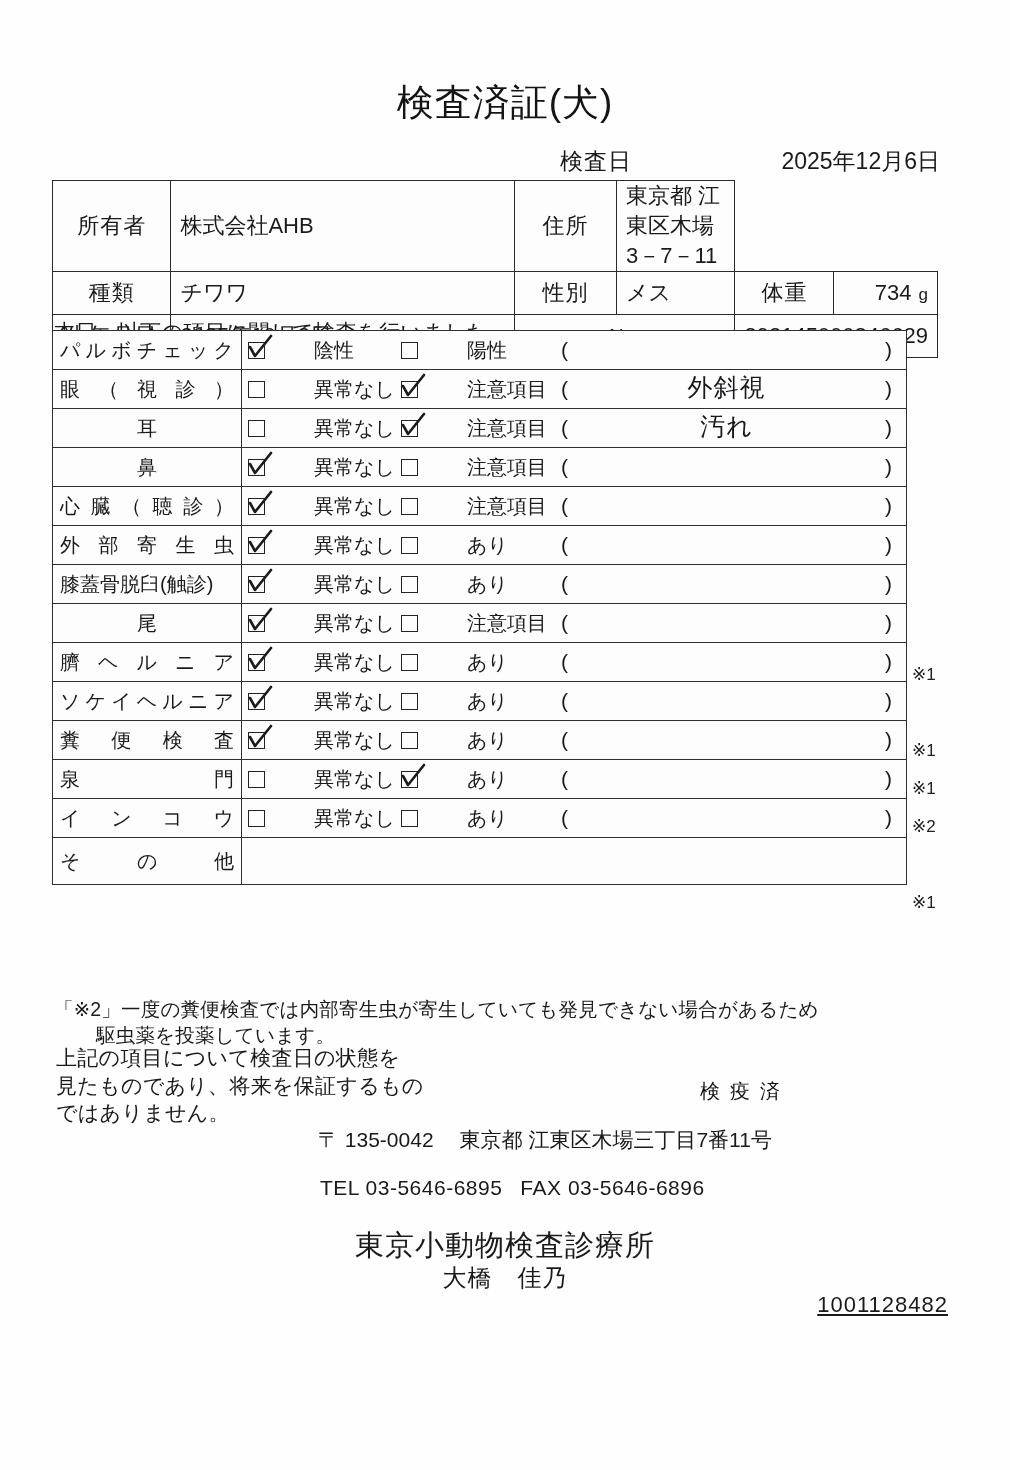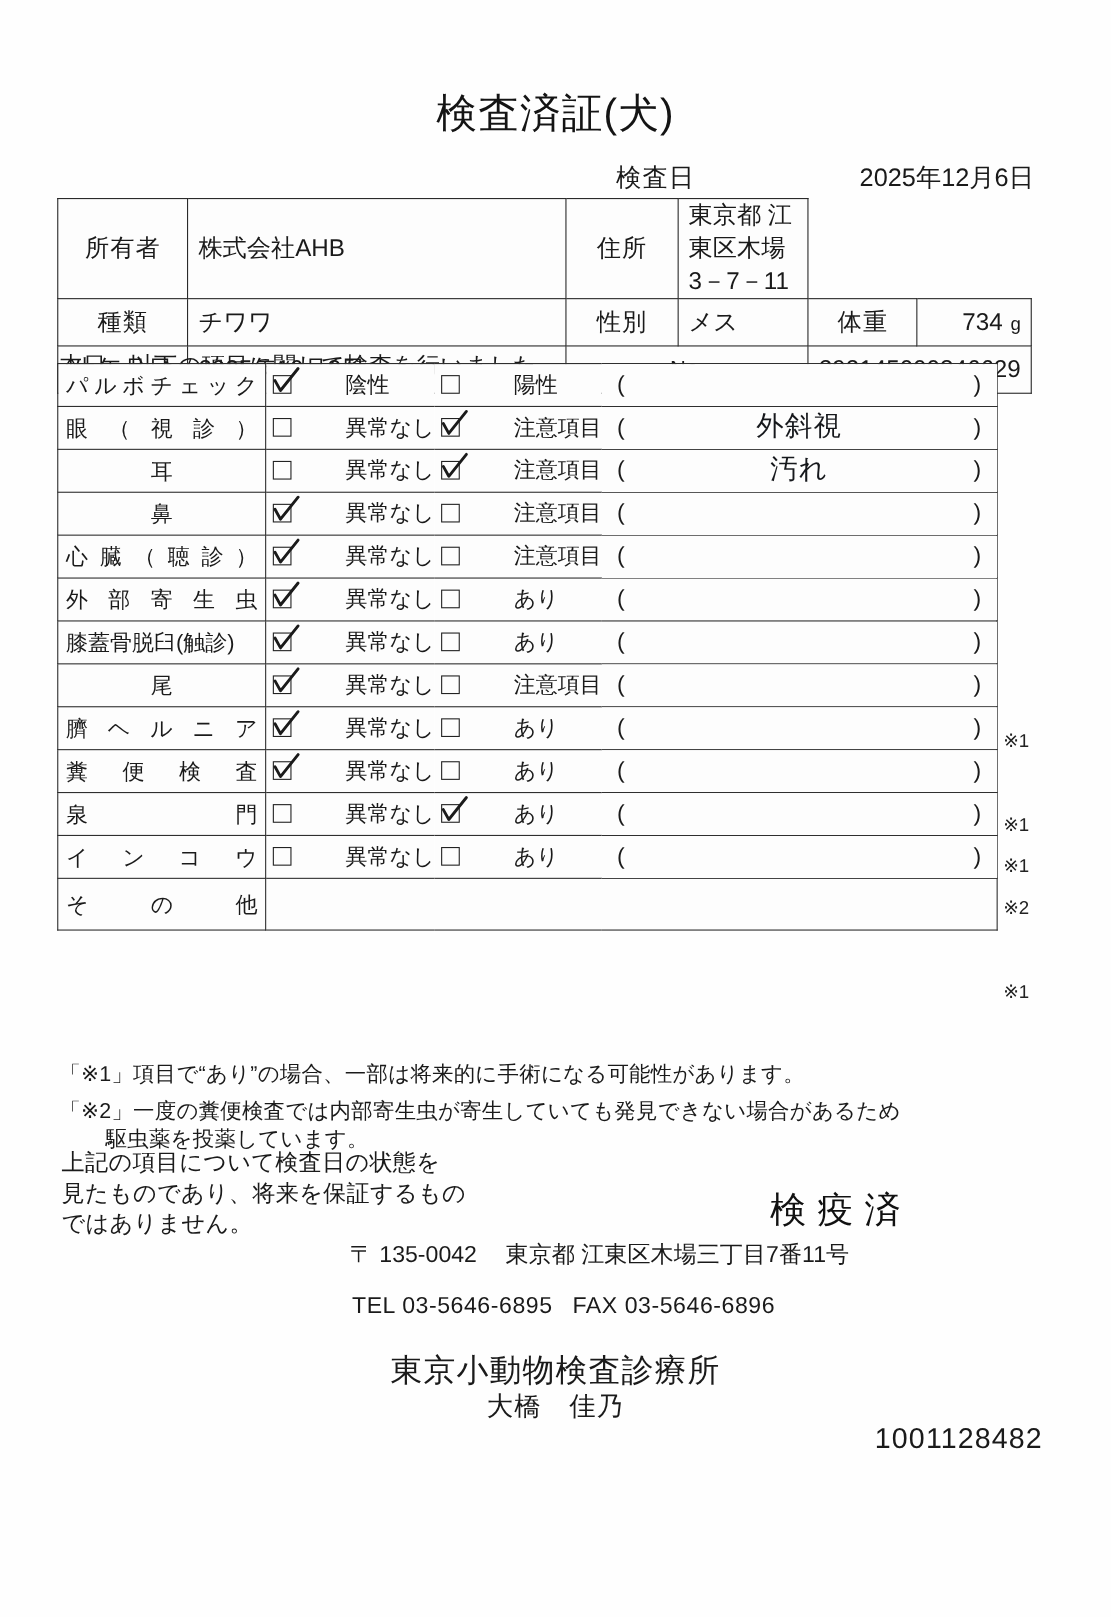--- a/index.html
+++ b/index.html
@@ -234,21 +234,21 @@
     line-height: 1.32;
     letter-spacing: 0.3px;
   }
 
   
   .stamp {
     position: absolute;
     left: 700px;
     top: 1078px;
     font-family: "Liberation Serif", "DejaVu Serif", serif;
-    font-size: 33px;
+    font-size: 20px;
     letter-spacing: 10px;
     color: #111;
   }
 
   
   .addr-line {
     position: absolute;
     left: 318px;
     top: 1126px;
     font-size: 21px;
@@ -279,22 +279,23 @@
     top: 1262px;
     width: 1010px;
     text-align: center;
     font-size: 24px;
     letter-spacing: 1px;
   }
   .ref-no {
     position: absolute;
     right: 62px;
     top: 1292px;
-    font-size: 26px;
+    font-size: 22px;
     letter-spacing: 1px;
+    text-decoration: underline;
   }
 </style>
 </head>
 <body>
 
 <div class="page">
 
   <div class="doc-title">検査済証(犬)</div>
 
   <div class="examdate-row">
@@ -535,20 +536,43 @@
               <span class="box"></span>
               <span class="opt-text">あり</span>
             </span></td>
           <td class="c-note">
             <span class="paren-l">(</span>
             <span class="paren-r">)</span>
           </td>
         </tr>
         <tr>
           <td class="c-name">
+            <span class="nm-just">ソケイヘルニア</span>
+          </td>
+          <td class="c-opt"><span class="opt">
+              <span class="box">
+                <span class="tick">
+                  <svg width="30" height="30" viewBox="0 0 30 30">
+                    <path d="M4 15 L9 24 L25 4" fill="none" stroke="#1b1b1b" stroke-width="2.6" stroke-linecap="round" stroke-linejoin="round"></path>
+                  </svg>
+                </span>
+              </span>
+              <span class="opt-text">異常なし</span>
+            </span></td>
+          <td class="c-opt2"><span class="opt">
+              <span class="box"></span>
+              <span class="opt-text">あり</span>
+            </span></td>
+          <td class="c-note">
+            <span class="paren-l">(</span>
+            <span class="paren-r">)</span>
+          </td>
+        </tr>
+        <tr>
+          <td class="c-name">
             <span class="nm-just">糞便検査</span>
           </td>
           <td class="c-opt"><span class="opt">
               <span class="box">
                 <span class="tick">
                   <svg width="30" height="30" viewBox="0 0 30 30">
                     <path d="M4 15 L9 24 L25 4" fill="none" stroke="#1b1b1b" stroke-width="2.6" stroke-linecap="round" stroke-linejoin="round"></path>
                   </svg>
                 </span>
               </span>
@@ -613,21 +637,20 @@
   </table>
 
   <div id="star-holder">
       <div class="star-col" style="top: 664px;">※1</div>
       <div class="star-col" style="top: 740px;">※1</div>
       <div class="star-col" style="top: 778px;">※1</div>
       <div class="star-col" style="top: 816px;">※2</div>
       <div class="star-col" style="top: 892px;">※1</div>
     </div>
 
-  <div class="footnote fn1">「※1」項目で“あり”の場合、一部は将来的に手術になる可能性があります。</div>
   <div class="footnote fn2">「※2」一度の糞便検査では内部寄生虫が寄生していても発見できない場合があるため</div>
   <div class="footnote fn2b">駆虫薬を投薬しています。</div>
 
   <div class="disclaimer">
     <div>上記の項目について検査日の状態を</div>
     <div>見たものであり、将来を保証するもの</div>
     <div>ではありません。</div>
   </div>
 
   <div class="stamp">検疫済</div>

